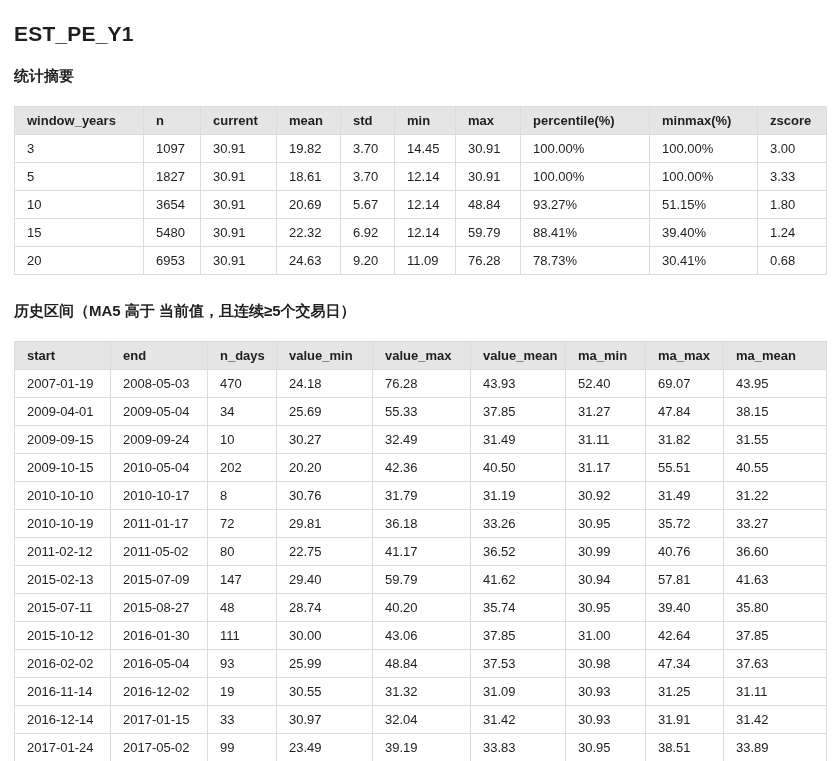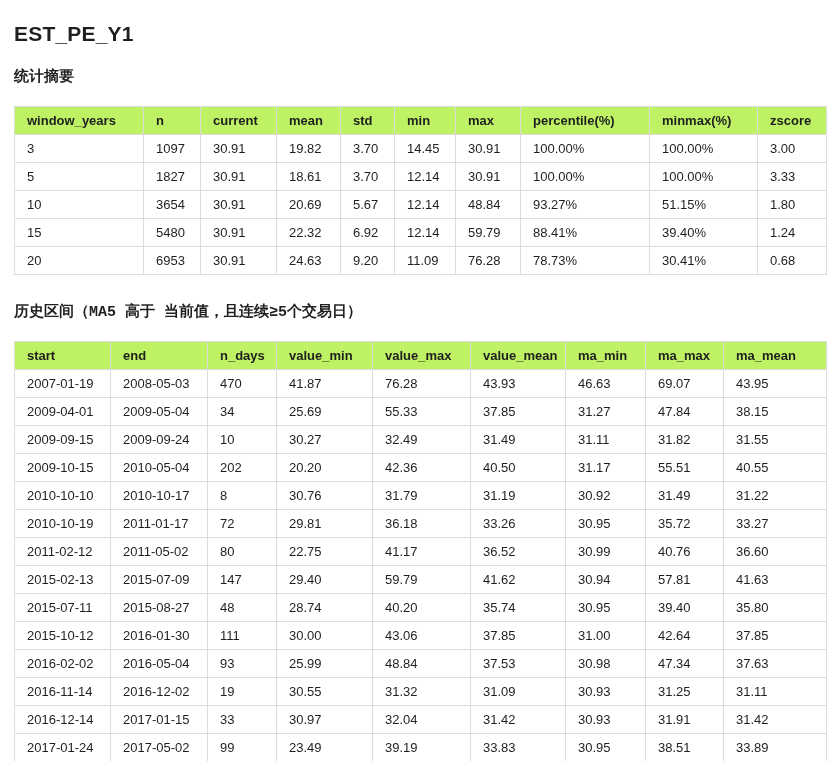--- a/index.html
+++ b/index.html
@@ -13,40 +13,39 @@
   h1 {
     font-size: 21px;
     font-weight: 700;
     margin: 14px 0 21px 1px;
     letter-spacing: 0.2px;
   }
   h2 {
     font-size: 15px;
     font-weight: 700;
     margin: 0 0 20px 1px;
-    font-family: Liberation Mono, monospace;
   }
   table {
     border-collapse: collapse;
     table-layout: fixed;
     width: 812px;
     font-size: 13px;
     margin: 0 0 27px 1px;
   }
   th, td {
     border: 1px solid #dcdcdc;
     padding: 6px 12px;
     text-align: left;
     height: 28px;
     overflow: hidden;
     white-space: nowrap;
     font-weight: 400;
   }
   th {
-    background: #bef264;
+    background: #e5e5e5;
     font-weight: 700;
   }
   td { background: #ffffff; }
 </style>
 </head>
 <body>
 
 <h1>EST_PE_Y1</h1>
 
 <h2>统计摘要</h2>
@@ -167,24 +166,24 @@
         <th>ma_min</th>
         <th>ma_max</th>
         <th>ma_mean</th>
       </tr>
     </thead>
     <tbody>
       <tr>
         <td>2007-01-19</td>
         <td>2008-05-03</td>
         <td>470</td>
-        <td>41.87</td>
+        <td>24.18</td>
         <td>76.28</td>
         <td>43.93</td>
-        <td>46.63</td>
+        <td>52.40</td>
         <td>69.07</td>
         <td>43.95</td>
       </tr>
       <tr>
         <td>2009-04-01</td>
         <td>2009-05-04</td>
         <td>34</td>
         <td>25.69</td>
         <td>55.33</td>
         <td>37.85</td>

